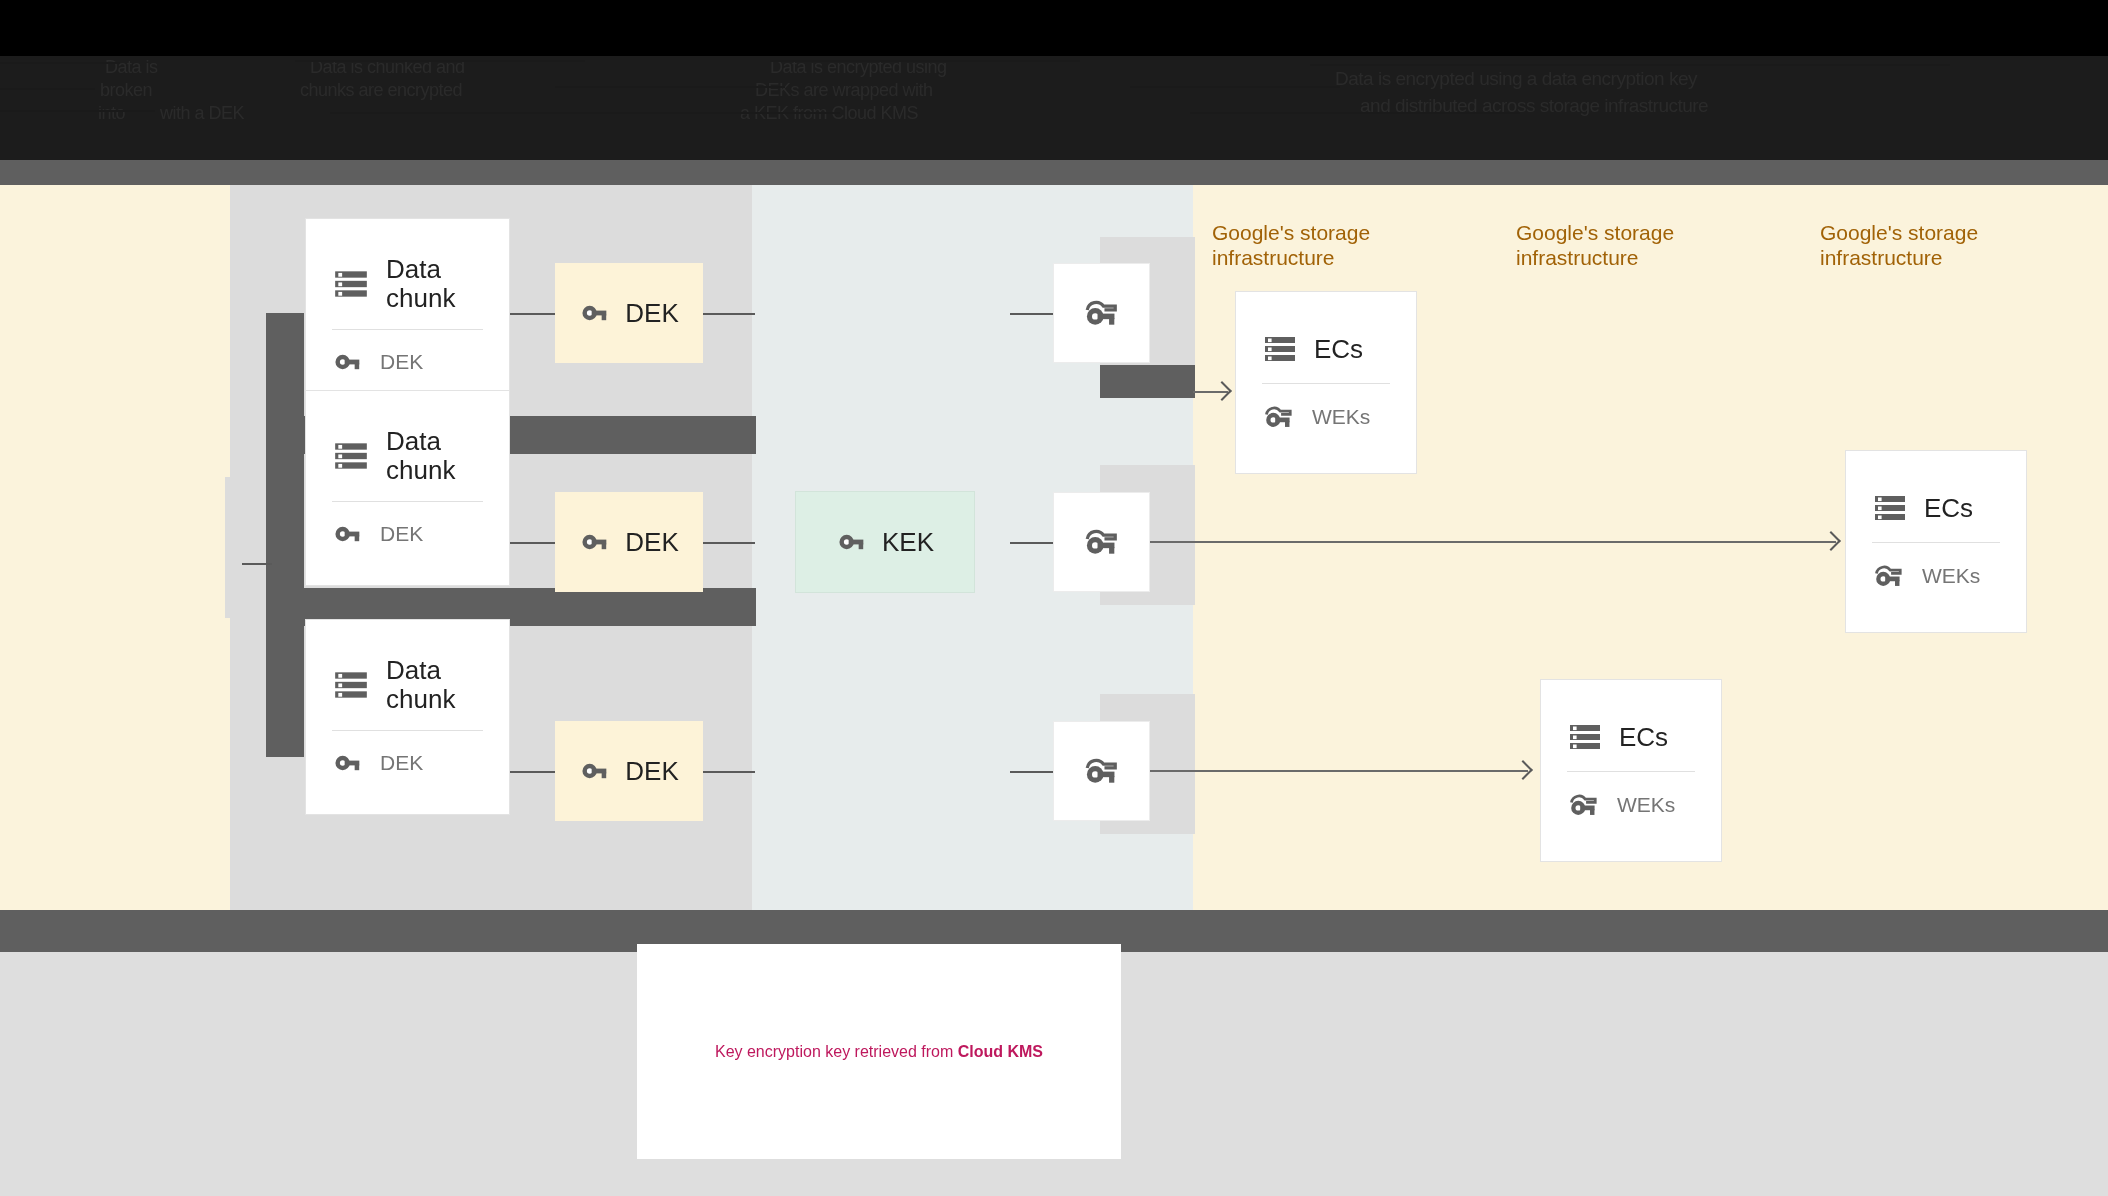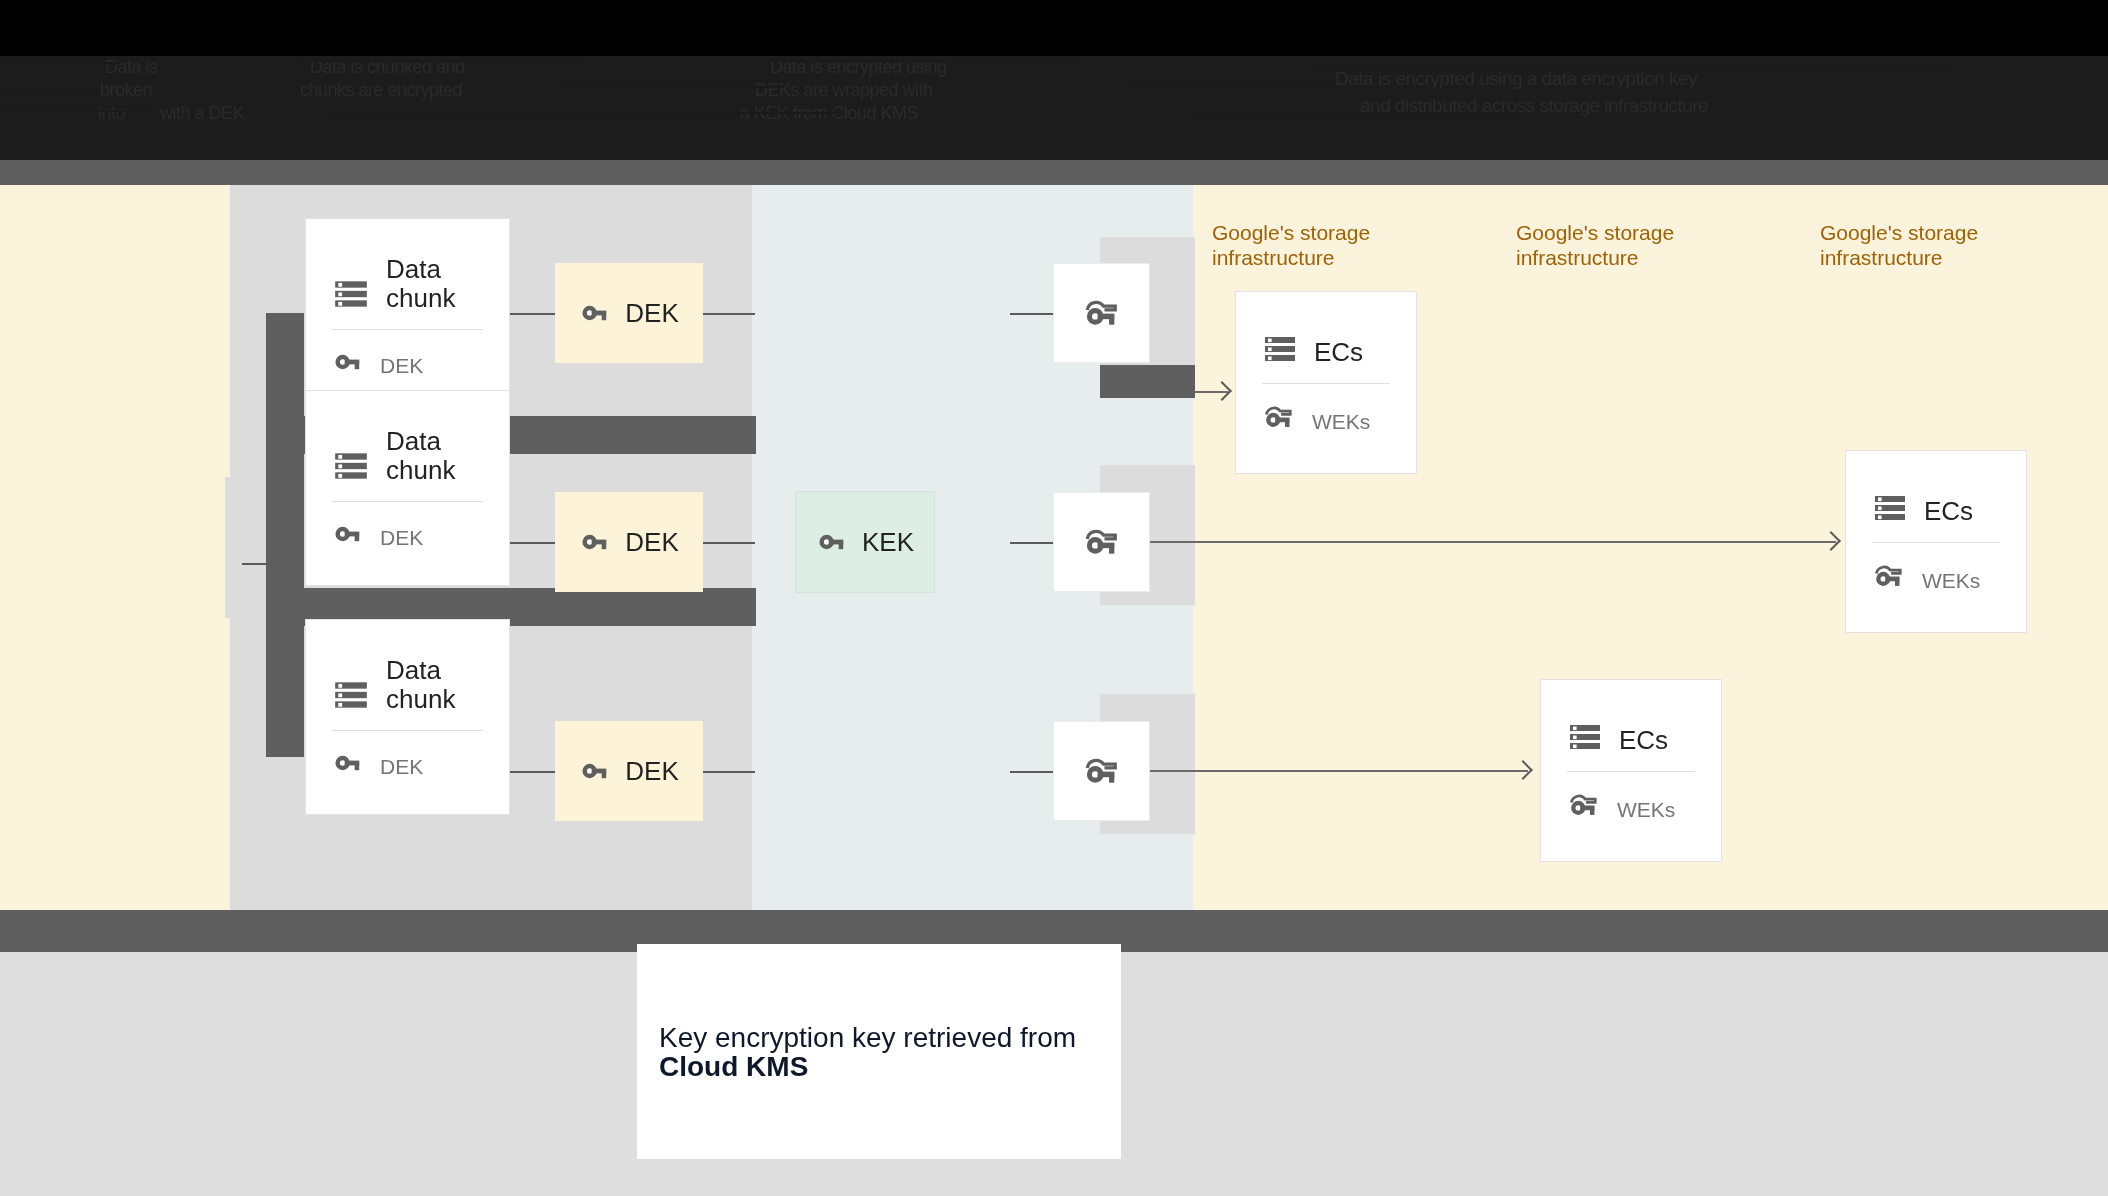--- a/index.html
+++ b/index.html
@@ -94,21 +94,21 @@
   .card {
     position: absolute;
     background: #ffffff;
     border: 1px solid #e3e3e3;
     display: flex;
     flex-direction: column;
     justify-content: center;
   }
   .card-row {
     display: flex;
-    align-items: flex-end;
+    align-items: center;
     gap: 16px;
     padding: 0 26px;
   }
   .card-title {
     font-size: 26px;
     color: #222222;
     line-height: 29px;
   }
   .card-divider {
     height: 1px;
@@ -199,22 +199,23 @@
     padding: 0 22px;
   }
   .caption-strong {
     font-size: 23px;
     font-weight: bold;
     color: #1c1c1c;
     text-align: center;
     line-height: 29px;
   }
   .caption-normal {
-    font-size: 28px;
-    color: #0f172a;
+    font-size: 16px;
+    color: #be185d;
+    text-align: center;
     line-height: 29px;
   }
   .caption-normal b { font-weight: bold; }
 
   
   .ico { display: block; flex: none; }
 </style>
 </head>
 <body>
 
@@ -377,21 +378,21 @@
         <rect x="9.5" y="10.2" width="11" height="3.6" fill="#5f5f5f"></rect>
         <rect x="17" y="13.2" width="3.4" height="4.2" fill="#5f5f5f"></rect>
       </svg>
       <span class="chip-label">DEK</span>
     </div>
 
     <div class="conn" style="left:703px; top:128px; width:52px;"></div>
     <div class="conn" style="left:703px; top:357px; width:52px;"></div>
     <div class="conn" style="left:703px; top:586px; width:52px;"></div>
 
-    <div class="chip chip-kek" style="left:795px; top:306px; width:140px; height:102px;">
+    <div class="chip chip-kek" style="left:795px; top:306px; width:180px; height:102px;">
       <svg class="ico" width="32" height="32" viewBox="0 0 24 24">
         <circle cx="8" cy="12" r="5.4" fill="#5f5f5f"></circle>
           <circle cx="8" cy="12" r="2.1" fill="#fff"></circle>
         <rect x="9.5" y="10.2" width="11" height="3.6" fill="#5f5f5f"></rect>
         <rect x="17" y="13.2" width="3.4" height="4.2" fill="#5f5f5f"></rect>
       </svg>
       <span class="chip-label">KEK</span>
     </div>
 
     <div class="conn" style="left:1010px; top:128px; width:44px;"></div>

